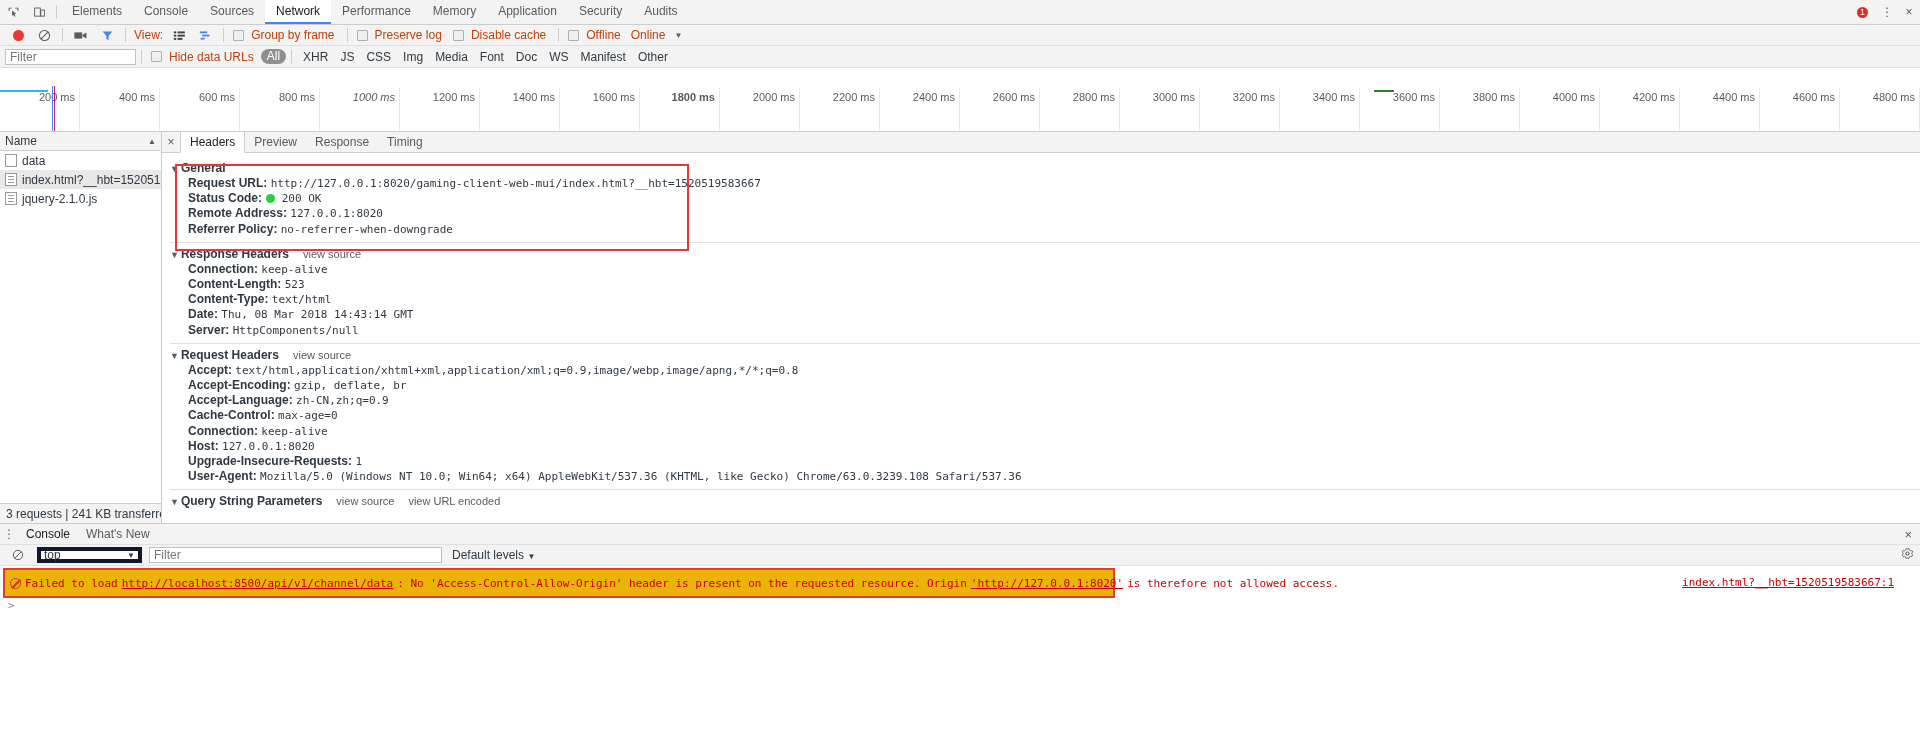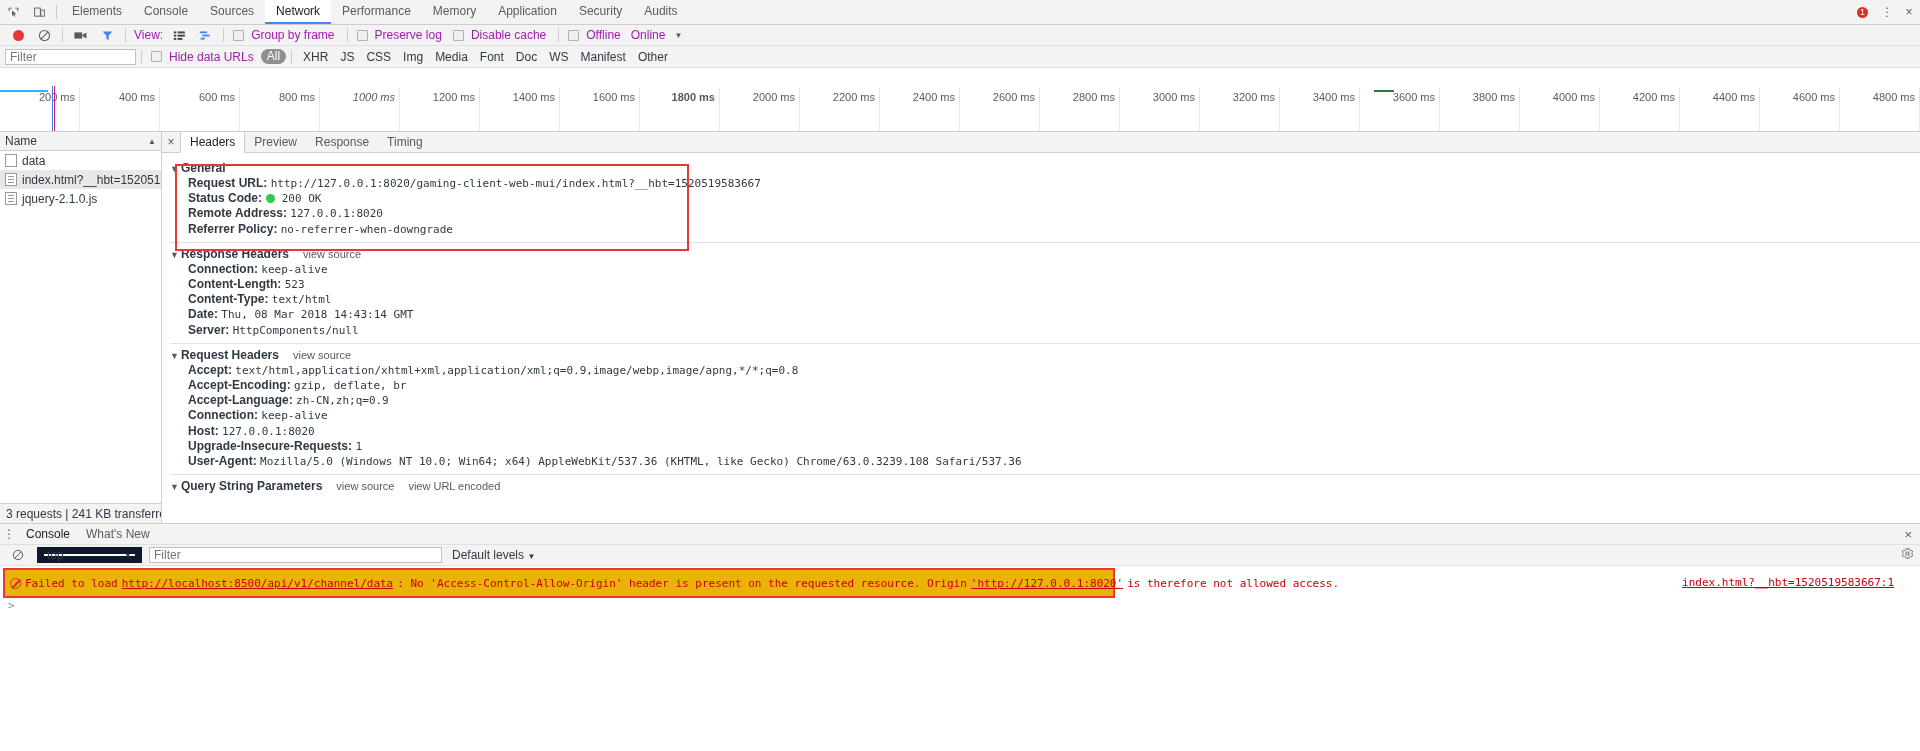--- a/index.html
+++ b/index.html
@@ -41,21 +41,21 @@
     color: #5a5a5a; cursor: pointer; }
 
   
   #nettoolbar {
     height: 21px; display: flex; align-items: center; gap: 0;
     border-bottom: 1px solid #e0e0e0; background: #f3f3f3; padding-left: 5px;
   }
   .rec-dot { width: 11px; height: 11px; border-radius: 50%; background: #e53935; }
   .tbtn { width: 26px; height: 20px; display: flex; align-items: center; justify-content: center; cursor: pointer; color:#5a5a5a; }
   .vsep { width: 1px; height: 14px; background: #cdcdcd; margin: 0 5px; }
-  .lbl { font-size: 12px; color: #a21caf; padding: 0 3px; }
+  .lbl { font-size: 12px; color: #c2410c; padding: 0 3px; }
   .cbwrap { display: flex; align-items: center; gap: 4px; padding: 0 4px; cursor: pointer; }
   .cbox {
     width: 11px; height: 11px; border: 1px solid #b0b0b0; background: #f0f0f0;
     border-radius: 1px; display: inline-block;
   }
   .caret { font-size: 8px; color: #5a5a5a; padding: 0 6px; cursor: pointer; }
 
   
   #filterrow {
     height: 22px; display: flex; align-items: center; gap: 0;
@@ -165,21 +165,21 @@
   }
   .kebab { width: 18px; text-align: center; color: #5a5a5a; cursor: pointer; letter-spacing: 0; }
   .drtab { padding: 0 8px; font-size: 12px; color: #5a5a5a; cursor: pointer; line-height:21px;}
   .drtab.active { color: #222; }
   #drawertabs .spacer { flex: 1; }
   #conbar {
     height: 21px; display: flex; align-items: center; gap: 0;
     border-bottom: 1px solid #e0e0e0; background: #f3f3f3; padding-left: 5px;
   }
   .ctxsel {
-    width: 105px; height: 16px; border: 7px solid #0f172a; background: #fff;
+    width: 105px; height: 16px; border: 4px solid #0f172a; background: #fff;
     font-size: 12px; display: flex; align-items: center; justify-content: space-between;
     padding: 0 3px; margin-left: 6px; cursor: pointer;
   }
   #confilter {
     width: 293px; height: 16px; border: 1px solid #c0c0c0; background: #fff;
     font-size: 12px; padding: 0 4px; color: #999; margin-left: 7px;
   }
   .lvlsel { font-size: 12px; color: #303942; margin-left: 10px; cursor: pointer; }
   #conbar .spacer { flex: 1; }
   #errbox {
@@ -479,20 +479,21 @@
 
         <div class="hdiv"></div>
 
         <div class="sechead">
           <span><span class="tri">▼</span><span>Request Headers</span></span>
           <span class="viewsrc">view source</span>
         </div>
         <div class="hrow"><span class="hk">Accept:</span> <span class="hv">text/html,application/xhtml+xml,application/xml;q=0.9,image/webp,image/apng,*/*;q=0.8</span></div>
         <div class="hrow"><span class="hk">Accept-Encoding:</span> <span class="hv">gzip, deflate, br</span></div>
         <div class="hrow"><span class="hk">Accept-Language:</span> <span class="hv">zh-CN,zh;q=0.9</span></div>
+        <div class="hrow"><span class="hk">Cache-Control:</span> <span class="hv">max-age=0</span></div>
         <div class="hrow"><span class="hk">Connection:</span> <span class="hv">keep-alive</span></div>
         <div class="hrow"><span class="hk">Host:</span> <span class="hv">127.0.0.1:8020</span></div>
         <div class="hrow"><span class="hk">Upgrade-Insecure-Requests:</span> <span class="hv">1</span></div>
         <div class="hrow"><span class="hk">User-Agent:</span> <span class="hv">Mozilla/5.0 (Windows NT 10.0; Win64; x64) AppleWebKit/537.36 (KHTML, like Gecko) Chrome/63.0.3239.108 Safari/537.36</span></div>
 
         <div class="hdiv"></div>
 
         <div class="sechead">
           <span><span class="tri">▼</span><span>Query String Parameters</span></span>
           <span class="viewsrc">view source</span>

